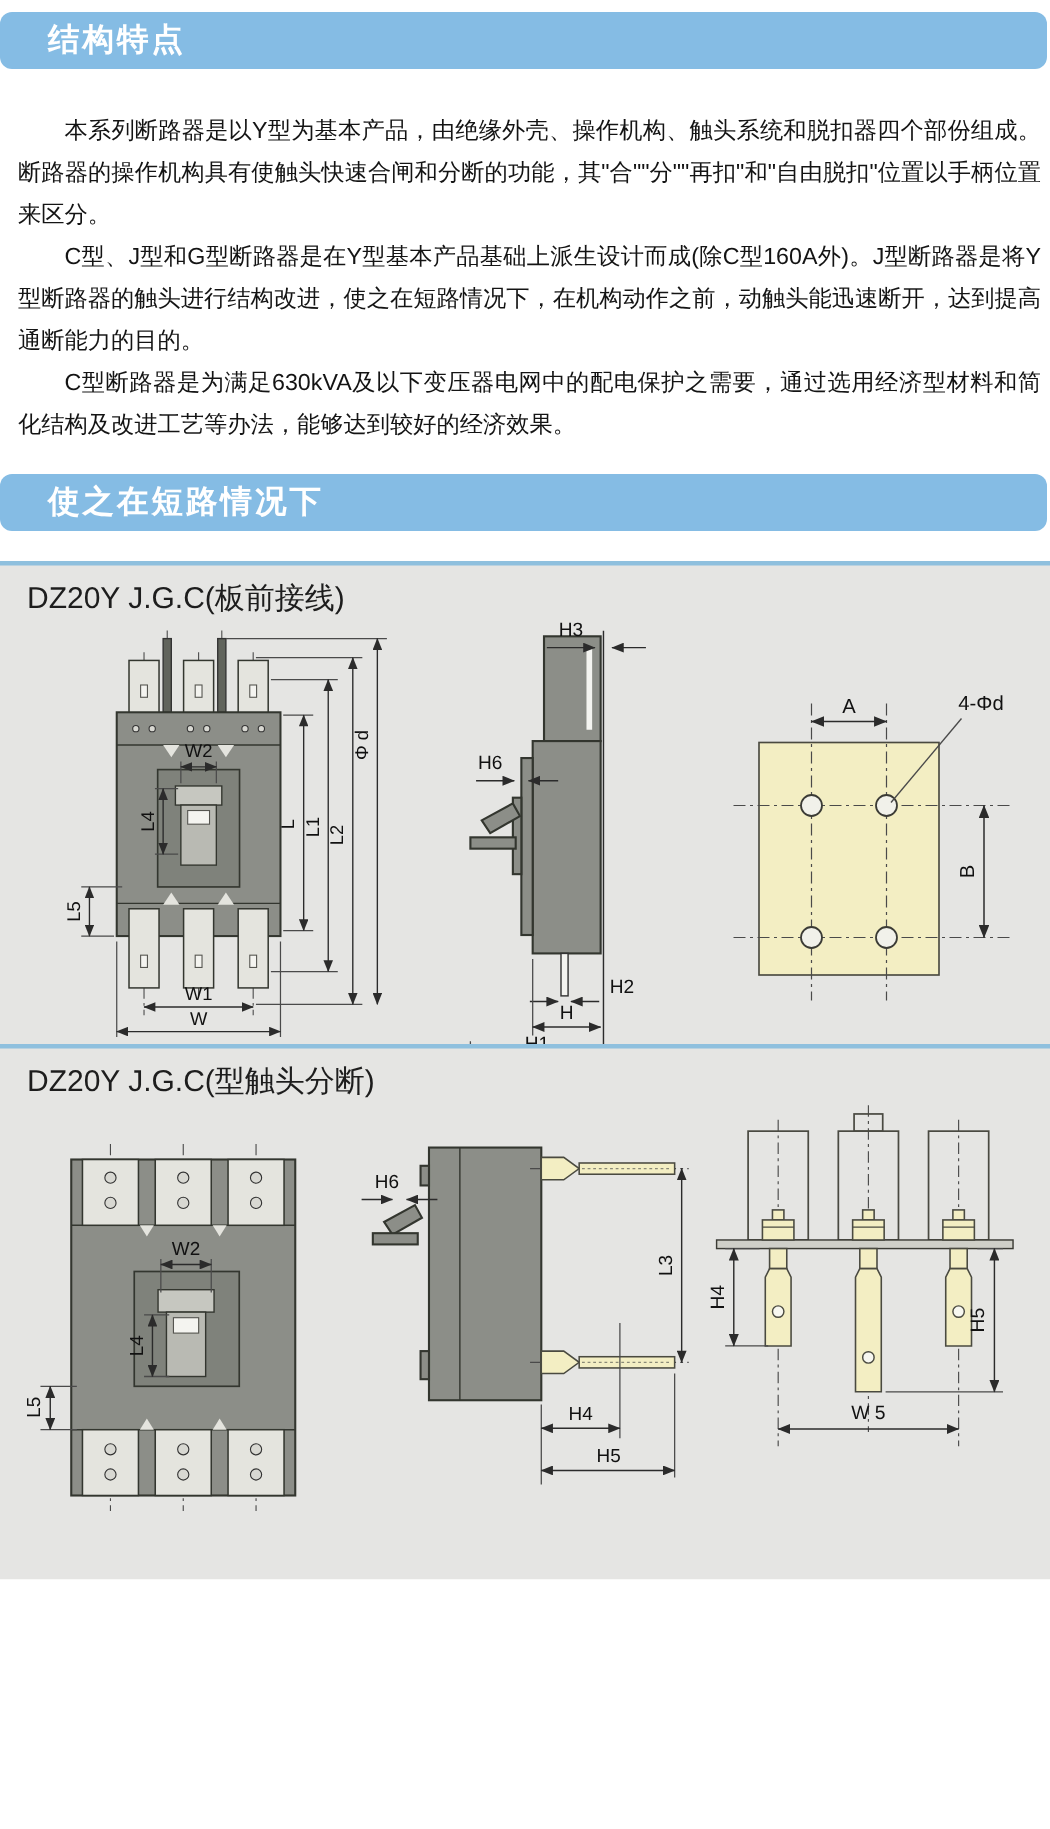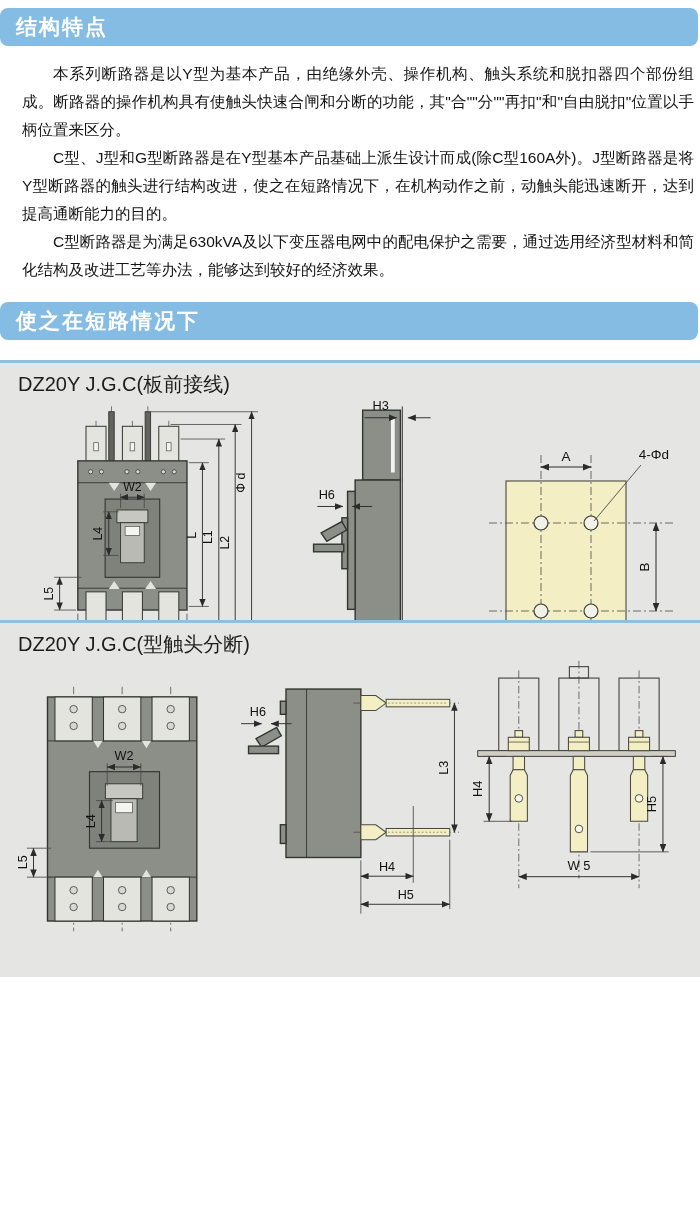--- a/index.html
+++ b/index.html
@@ -2,38 +2,38 @@
 <html><head>
 <meta charset="utf-8">
 <style>
   html,body{margin:0;padding:0;}
   body{
     width:700px; background:#ffffff;
     font-family:"Liberation Sans","DejaVu Sans",sans-serif;
     color:#141414;
   }
   .bar{
-    margin:8px 0 2px 0; height:38px; line-height:38px;
+    margin:8px 0 16px 0; height:38px; line-height:38px;
     background:#85bce4; color:#ffffff;
     font-size:21px; font-weight:bold; letter-spacing:2px;
-    padding-left:16px; border-radius:8px;
+    padding-left:32px; border-radius:8px;
     width:684px; box-sizing:border-box; width:698px;
   }
   .text-block{
-    padding:12px 6px 10px 22px;
+    padding:12px 6px 10px 12px;
     font-size:15.5px; line-height:28px; text-align:justify;
   }
   .text-block p{margin:0; text-indent:2em;}
   .diagram-area{
     margin-top:20px;
     border-top:3px solid #8fc0de;
     background:#e5e5e3;
   }
   .diag-section{overflow:hidden;}
-  .sec-a{height:257px;}
+  .sec-a{height:319px;}
   .sec-b{height:354px;}
   .diag-title{
     padding:8px 0 0 18px; font-size:20px; color:#1d1d1d; height:26px;
   }
   .divider{height:3px; background:#8fc0de;}
   .diag-row{display:flex; align-items:flex-start;}
   svg{display:block;}
   .svg-a1{margin:2px 0 0 14px;}
   .svg-a2{margin:0 0 0 20px;}
   .svg-a3{margin:34px 0 0 12px;}

